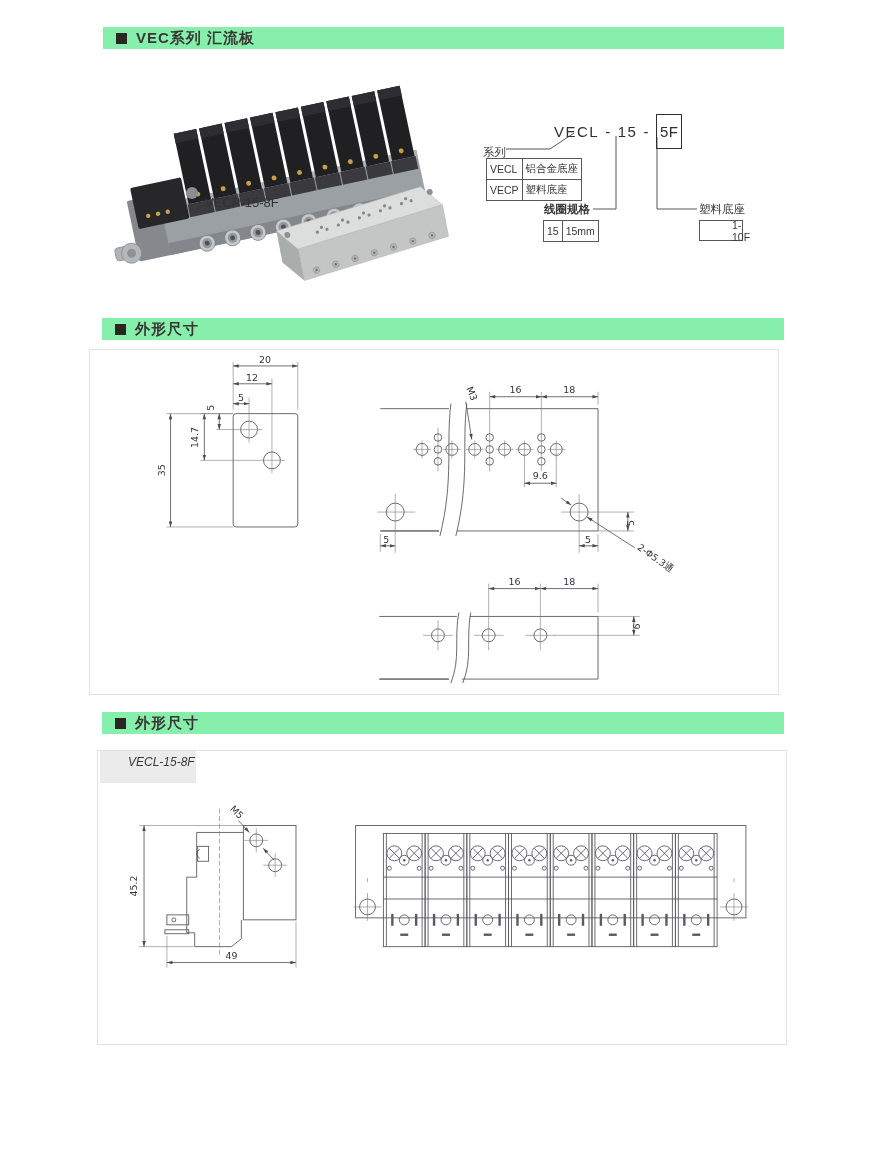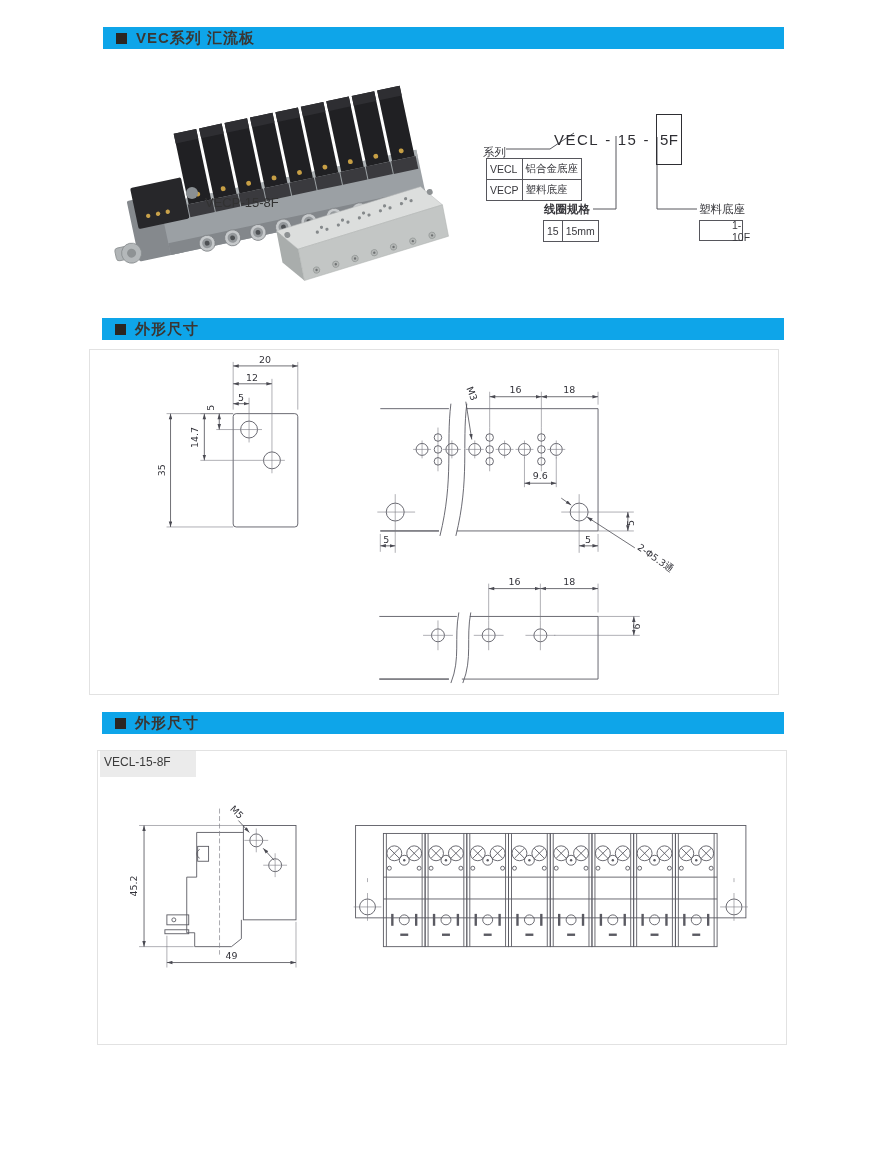--- a/index.html
+++ b/index.html
@@ -1,33 +1,33 @@
 <!DOCTYPE html>
 <html><head>
 <meta charset="utf-8">
 <style>
   html,body{margin:0;padding:0;background:#ffffff;}
   body{font-family:"Liberation Sans","DejaVu Sans",sans-serif;color:#333;}
   .page{position:relative;width:890px;height:1163px;background:#fff;overflow:hidden;}
-  .secbar{position:absolute;background:#0ea5e9;display:flex;align-items:center;height:22px;}
+  .secbar{position:absolute;background:#86efac;display:flex;align-items:center;height:22px;}
   .secbar .sq{width:11px;height:11px;background:#2B2622;margin:0 9px 0 13px;flex:0 0 auto;}
   .secbar .ttl{font-size:15px;font-weight:bold;color:#3A3633;letter-spacing:1px;}
   .canvasbox{position:absolute;background:#fff;border:1px solid #E2E2E2;}
-  .tab{position:absolute;left:100px;top:751px;width:96px;height:26px;background:#EBEBEB;
-       font-size:12px;color:#3a3a3a;line-height:22px;padding-left:4px;box-sizing:border-box;z-index:3;}
+  .tab{position:absolute;left:100px;top:751px;width:96px;height:32px;background:#EBEBEB;
+       font-size:12px;color:#3a3a3a;line-height:22px;padding-left:28px;box-sizing:border-box;z-index:3;font-style:italic;}
   .photo-label{position:absolute;left:186px;top:175px;display:flex;align-items:center;z-index:2;}
   .photo-label .dot{width:12px;height:12px;border-radius:50%;background:#8A8F93;margin-right:7px;}
   .photo-label .txt{font-size:13px;color:#323232;margin-top:20px;}
   
   .ordering{position:absolute;left:470px;top:106px;width:320px;height:140px;font-size:11.5px;color:#38383d;}
   .ordering svg{position:absolute;left:0;top:0;}
   .codeline{position:absolute;left:84px;top:8px;display:flex;align-items:center;font-size:15px;
             color:#2E2E33;letter-spacing:1.5px;}
   .codeline span{margin-right:6px;}
-  .codeline .boxed{border:1.5px solid #2E2E33;padding:16px 3px;margin-right:0;letter-spacing:0.5px;}
+  .codeline .boxed{border:1.5px solid #2E2E33;padding:8px 3px;margin-right:0;letter-spacing:0.5px;}
   .olabel{position:absolute;white-space:nowrap;}
   .otable{position:absolute;border-collapse:collapse;font-size:10.5px;color:#38383d;}
   .otable td{border:1px solid #56565C;height:20px;padding:0 3px;white-space:nowrap;}
   .obox{position:absolute;border:1px solid #56565C;font-size:10.5px;display:flex;
         align-items:center;justify-content:center;box-sizing:border-box;padding-left:40px;}
   
   svg text{font-family:"DejaVu Sans","Liberation Sans",sans-serif;font-size:9.5px;fill:#33333A;}
   .thin{stroke:#7A7A82;stroke-width:0.6;fill:none;}
   .line{stroke:#5A5A62;stroke-width:0.9;fill:none;}
   .dim{stroke:#4A4A52;stroke-width:0.8;fill:none;}

